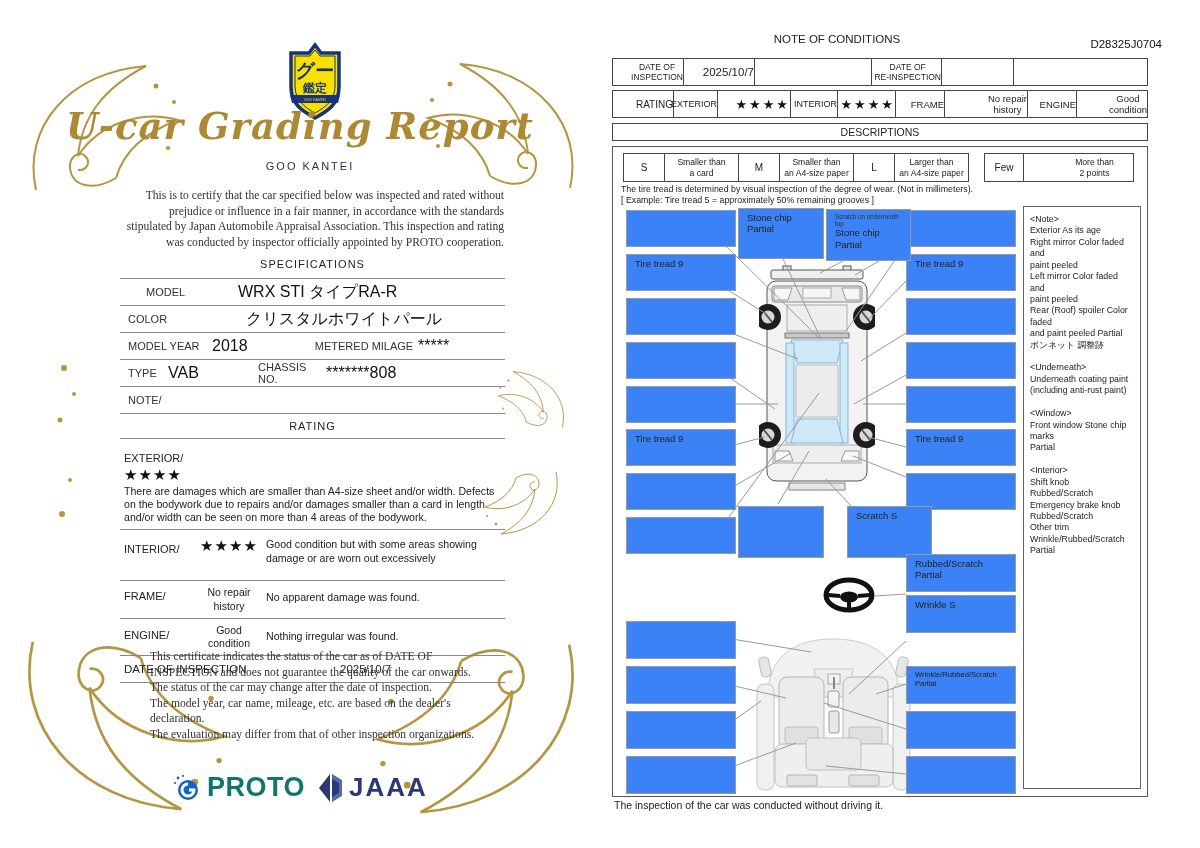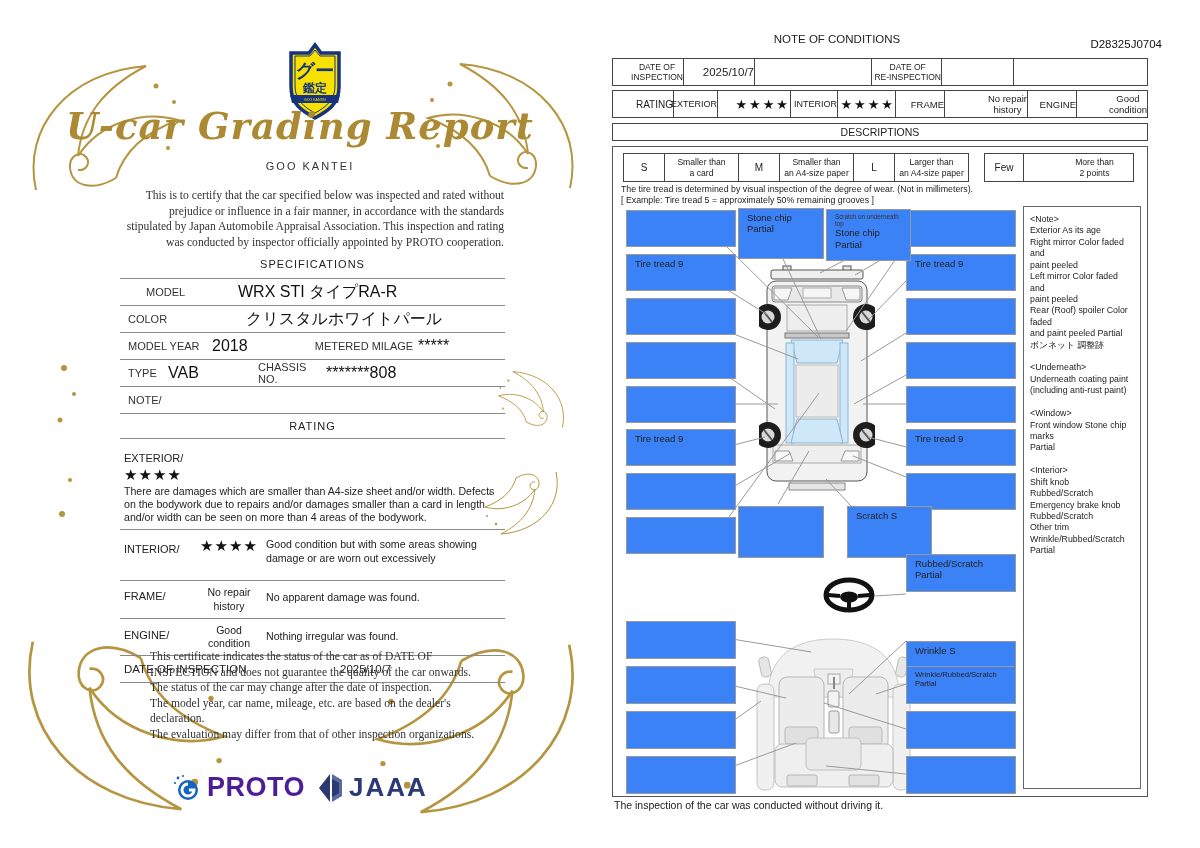--- a/index.html
+++ b/index.html
@@ -26,21 +26,21 @@
   .rate-rows{margin-top:6px;border-bottom:1px solid #888;}
   .rate-row{display:flex;border-top:1px solid #888;padding:5px 0;}
   .rate-row .rlbl{width:72px;font-size:11px;padding-left:4px;padding-top:8px;}
   .rate-row .rval{width:66px;text-align:center;font-size:10.5px;line-height:1.25;padding-top:6px;}
   .rate-row .stars{font-size:15px;letter-spacing:1px;color:#111;padding-top:2px;}
   .rate-row .rdesc{flex:1;font-size:10.6px;line-height:1.25;color:#222;padding-left:4px;}
   .date-row{display:flex;border-top:1px solid #888;height:26px;align-items:center;font-size:11.5px;}
   .lp-disclaimer{left:150px;top:641px;width:368px;font-family:"Liberation Serif",serif;
                  font-size:11.6px;line-height:1.34;color:#333;}
   .logos{left:0;top:764px;width:600px;display:flex;justify-content:center;align-items:center;gap:14px;}
-  .proto-text{font-size:27px;font-weight:bold;color:#4c1d95;letter-spacing:0.5px;}
+  .proto-text{font-size:27px;font-weight:bold;color:#0f766e;letter-spacing:0.5px;}
   .jaaa-text{font-size:26px;font-weight:bold;color:#2b3a75;letter-spacing:2px;}
 
   
   .rp-title{left:612px;top:33px;width:450px;text-align:center;font-size:11.5px;color:#222;}
   .rp-id{left:1062px;top:38px;width:100px;text-align:right;font-size:11.5px;color:#111;}
   .tbl{display:flex;border:1px solid #444;background:#fff;}
   .tbl .c{border-right:1px solid #444;display:flex;align-items:center;justify-content:flex-end;
           text-align:center;}
   .tbl .c:last-child{border-right:none;}
   .c .sml{font-size:8.5px;line-height:1.2;}
@@ -407,21 +407,21 @@
 
       <div class="ann" style="left:125px;top:359px;width:68px;height:44px;"></div>
       <div class="ann" style="left:213px;top:359px;width:67px;height:44px;margin-left:21px;">Scratch S</div>
 
       <div class="ann" style="left:13px;top:474px;width:92px;height:30px;"></div>
       <div class="ann" style="left:13px;top:519px;width:92px;height:30px;"></div>
       <div class="ann" style="left:13px;top:564px;width:92px;height:30px;"></div>
       <div class="ann" style="left:13px;top:609px;width:92px;height:30px;"></div>
 
       <div class="ann" style="left:293px;top:407px;width:92px;height:30px;">Rubbed/Scratch Partial</div>
-      <div class="ann" style="left:293px;top:448px;width:92px;height:30px;margin-top:46px;">Wrinkle S</div>
+      <div class="ann" style="left:293px;top:448px;width:92px;height:30px;">Wrinkle S</div>
       <div class="ann sm" style="left:293px;top:519px;width:92px;height:30px;">Wrinkle/Rubbed/Scratch Partial</div>
       <div class="ann" style="left:293px;top:564px;width:92px;height:30px;"></div>
       <div class="ann" style="left:293px;top:609px;width:92px;height:30px;"></div>
 
       <div class="notes-col pre">&lt;Note&gt;
 Exterior As its age
 Right mirror Color faded and
 paint peeled
 Left mirror Color faded and
 paint peeled

